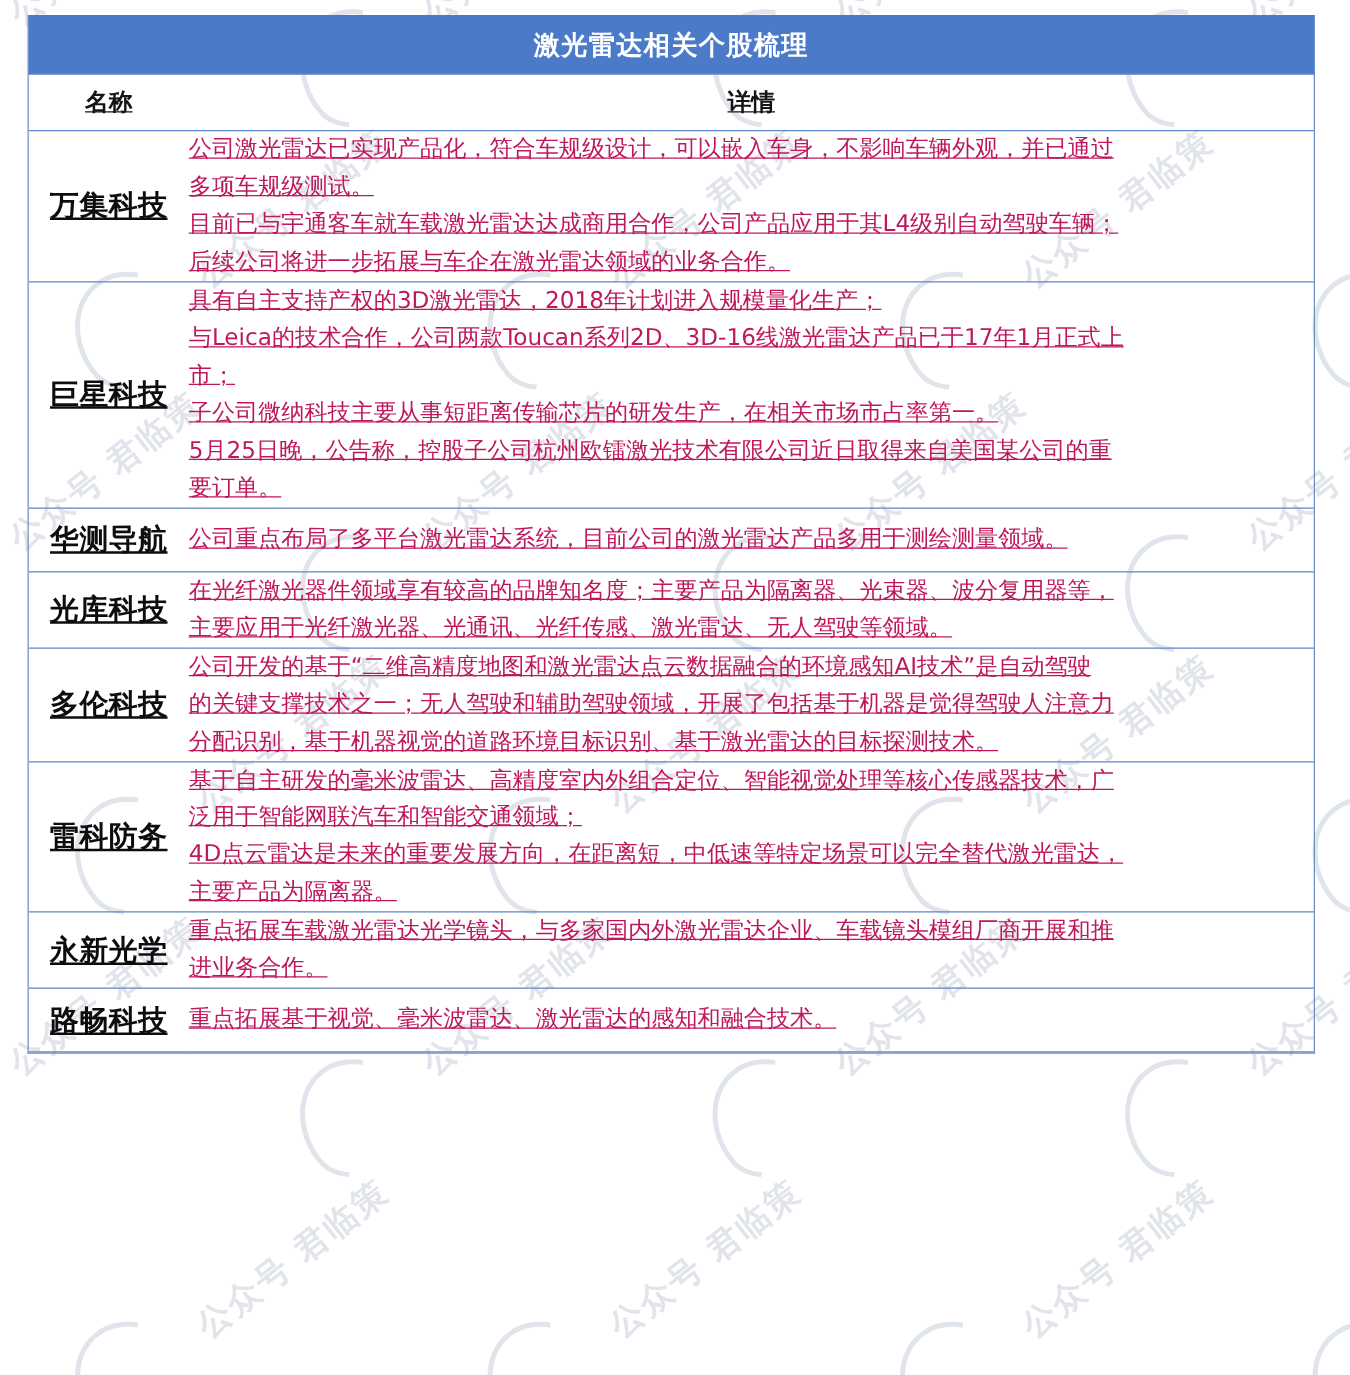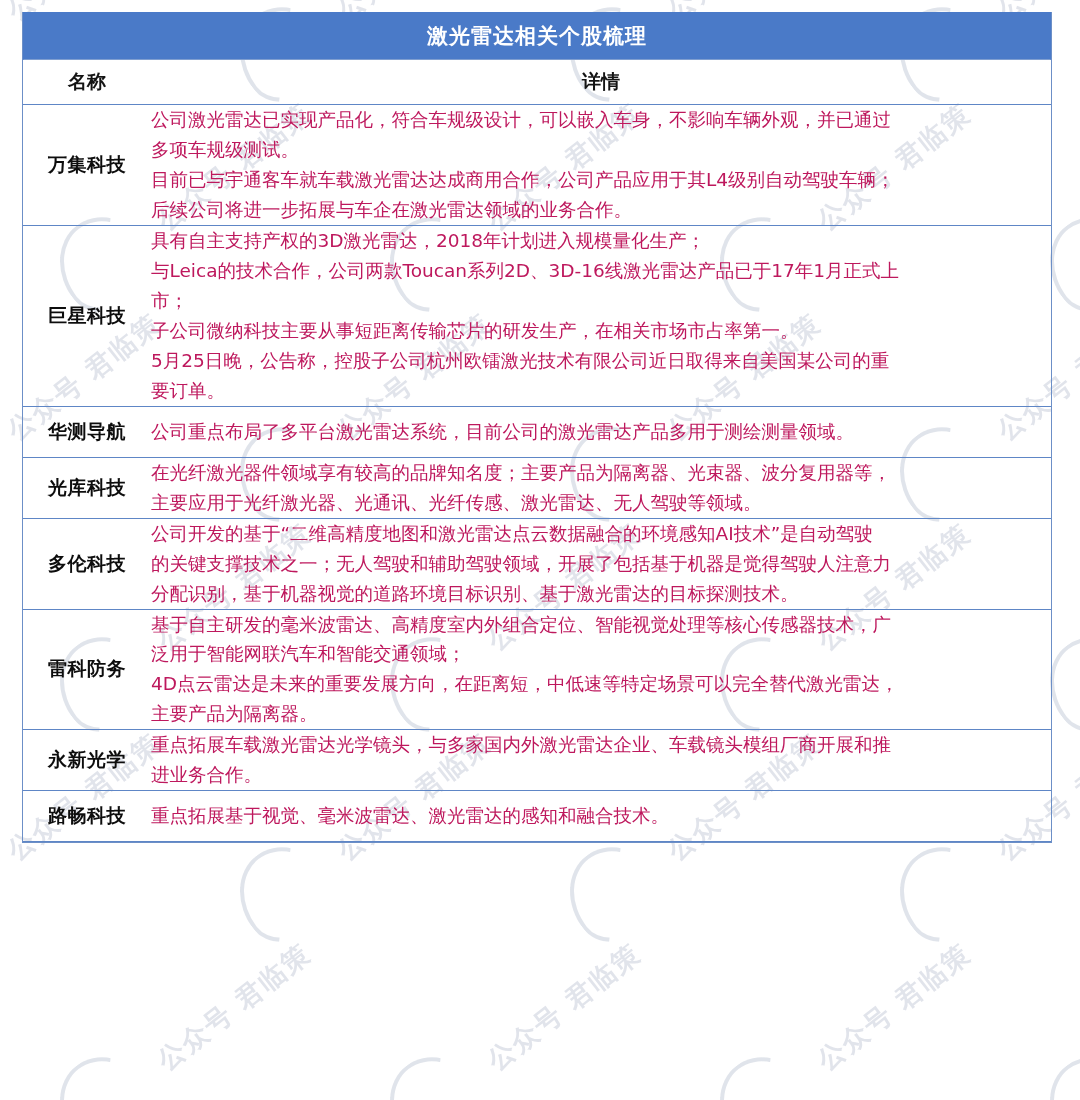--- a/index.html
+++ b/index.html
@@ -79,38 +79,39 @@
   }
   table.stock-table col.c-name { width: 128px; }
 
   table.stock-table th,
   table.stock-table td {
     border-top: 1.6px solid #5e86c6;
     border-bottom: 1.6px solid #5e86c6;
     padding: 0;
     vertical-align: middle;
     background: transparent;
+    text-decoration: underline;
   }
   table.stock-table thead th {
     border-top: none;
   }
 
   th.col-name-head,
   th.col-detail-head {
     height: 44px;
     font-size: 19px;
     font-weight: 700;
     color: #141414;
   }
   th.col-name-head { text-align: center; }
   th.col-detail-head { }
 
   td.name-cell {
     text-align: center;
-    font-size: 19px;
+    font-size: 23px;
     font-weight: 700;
     color: #0d0d0d;
     letter-spacing: .5px;
     padding: 6px 4px;
   }
   td.detail-cell {
     font-size: 18.5px;
     color: #be185d;
     line-height: 1.62;
     padding: 12px 16px 12px 26px;

